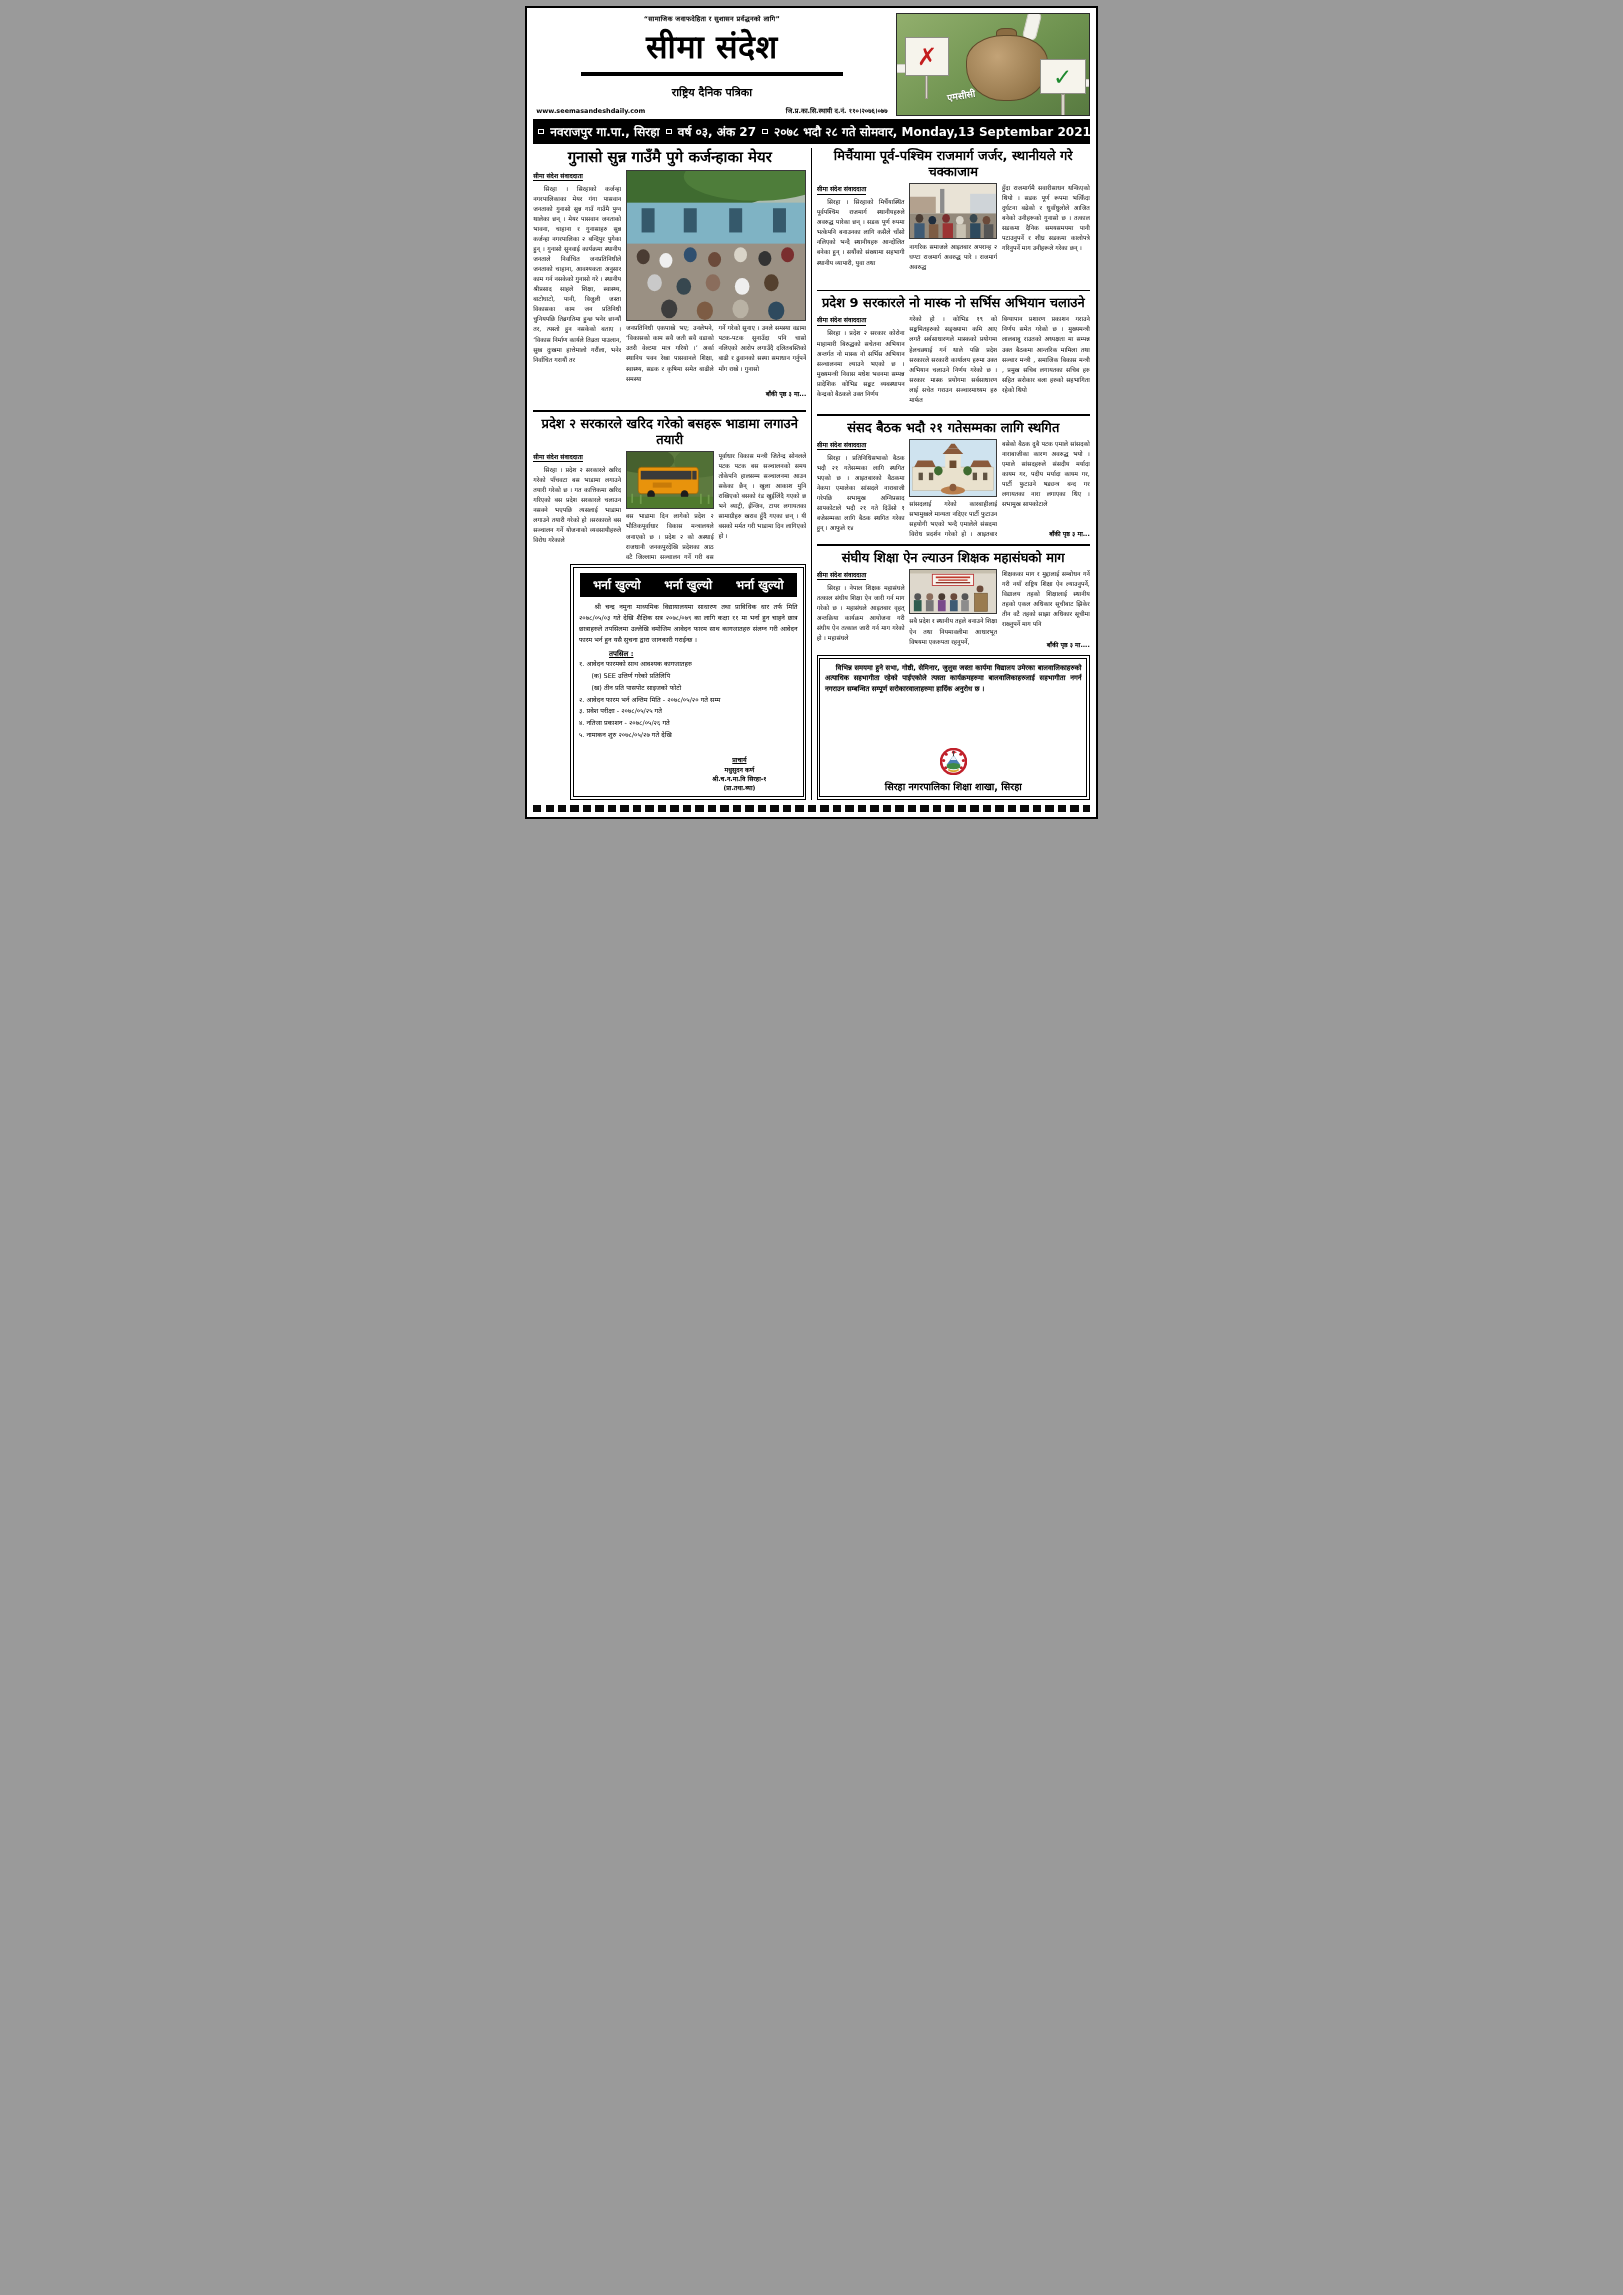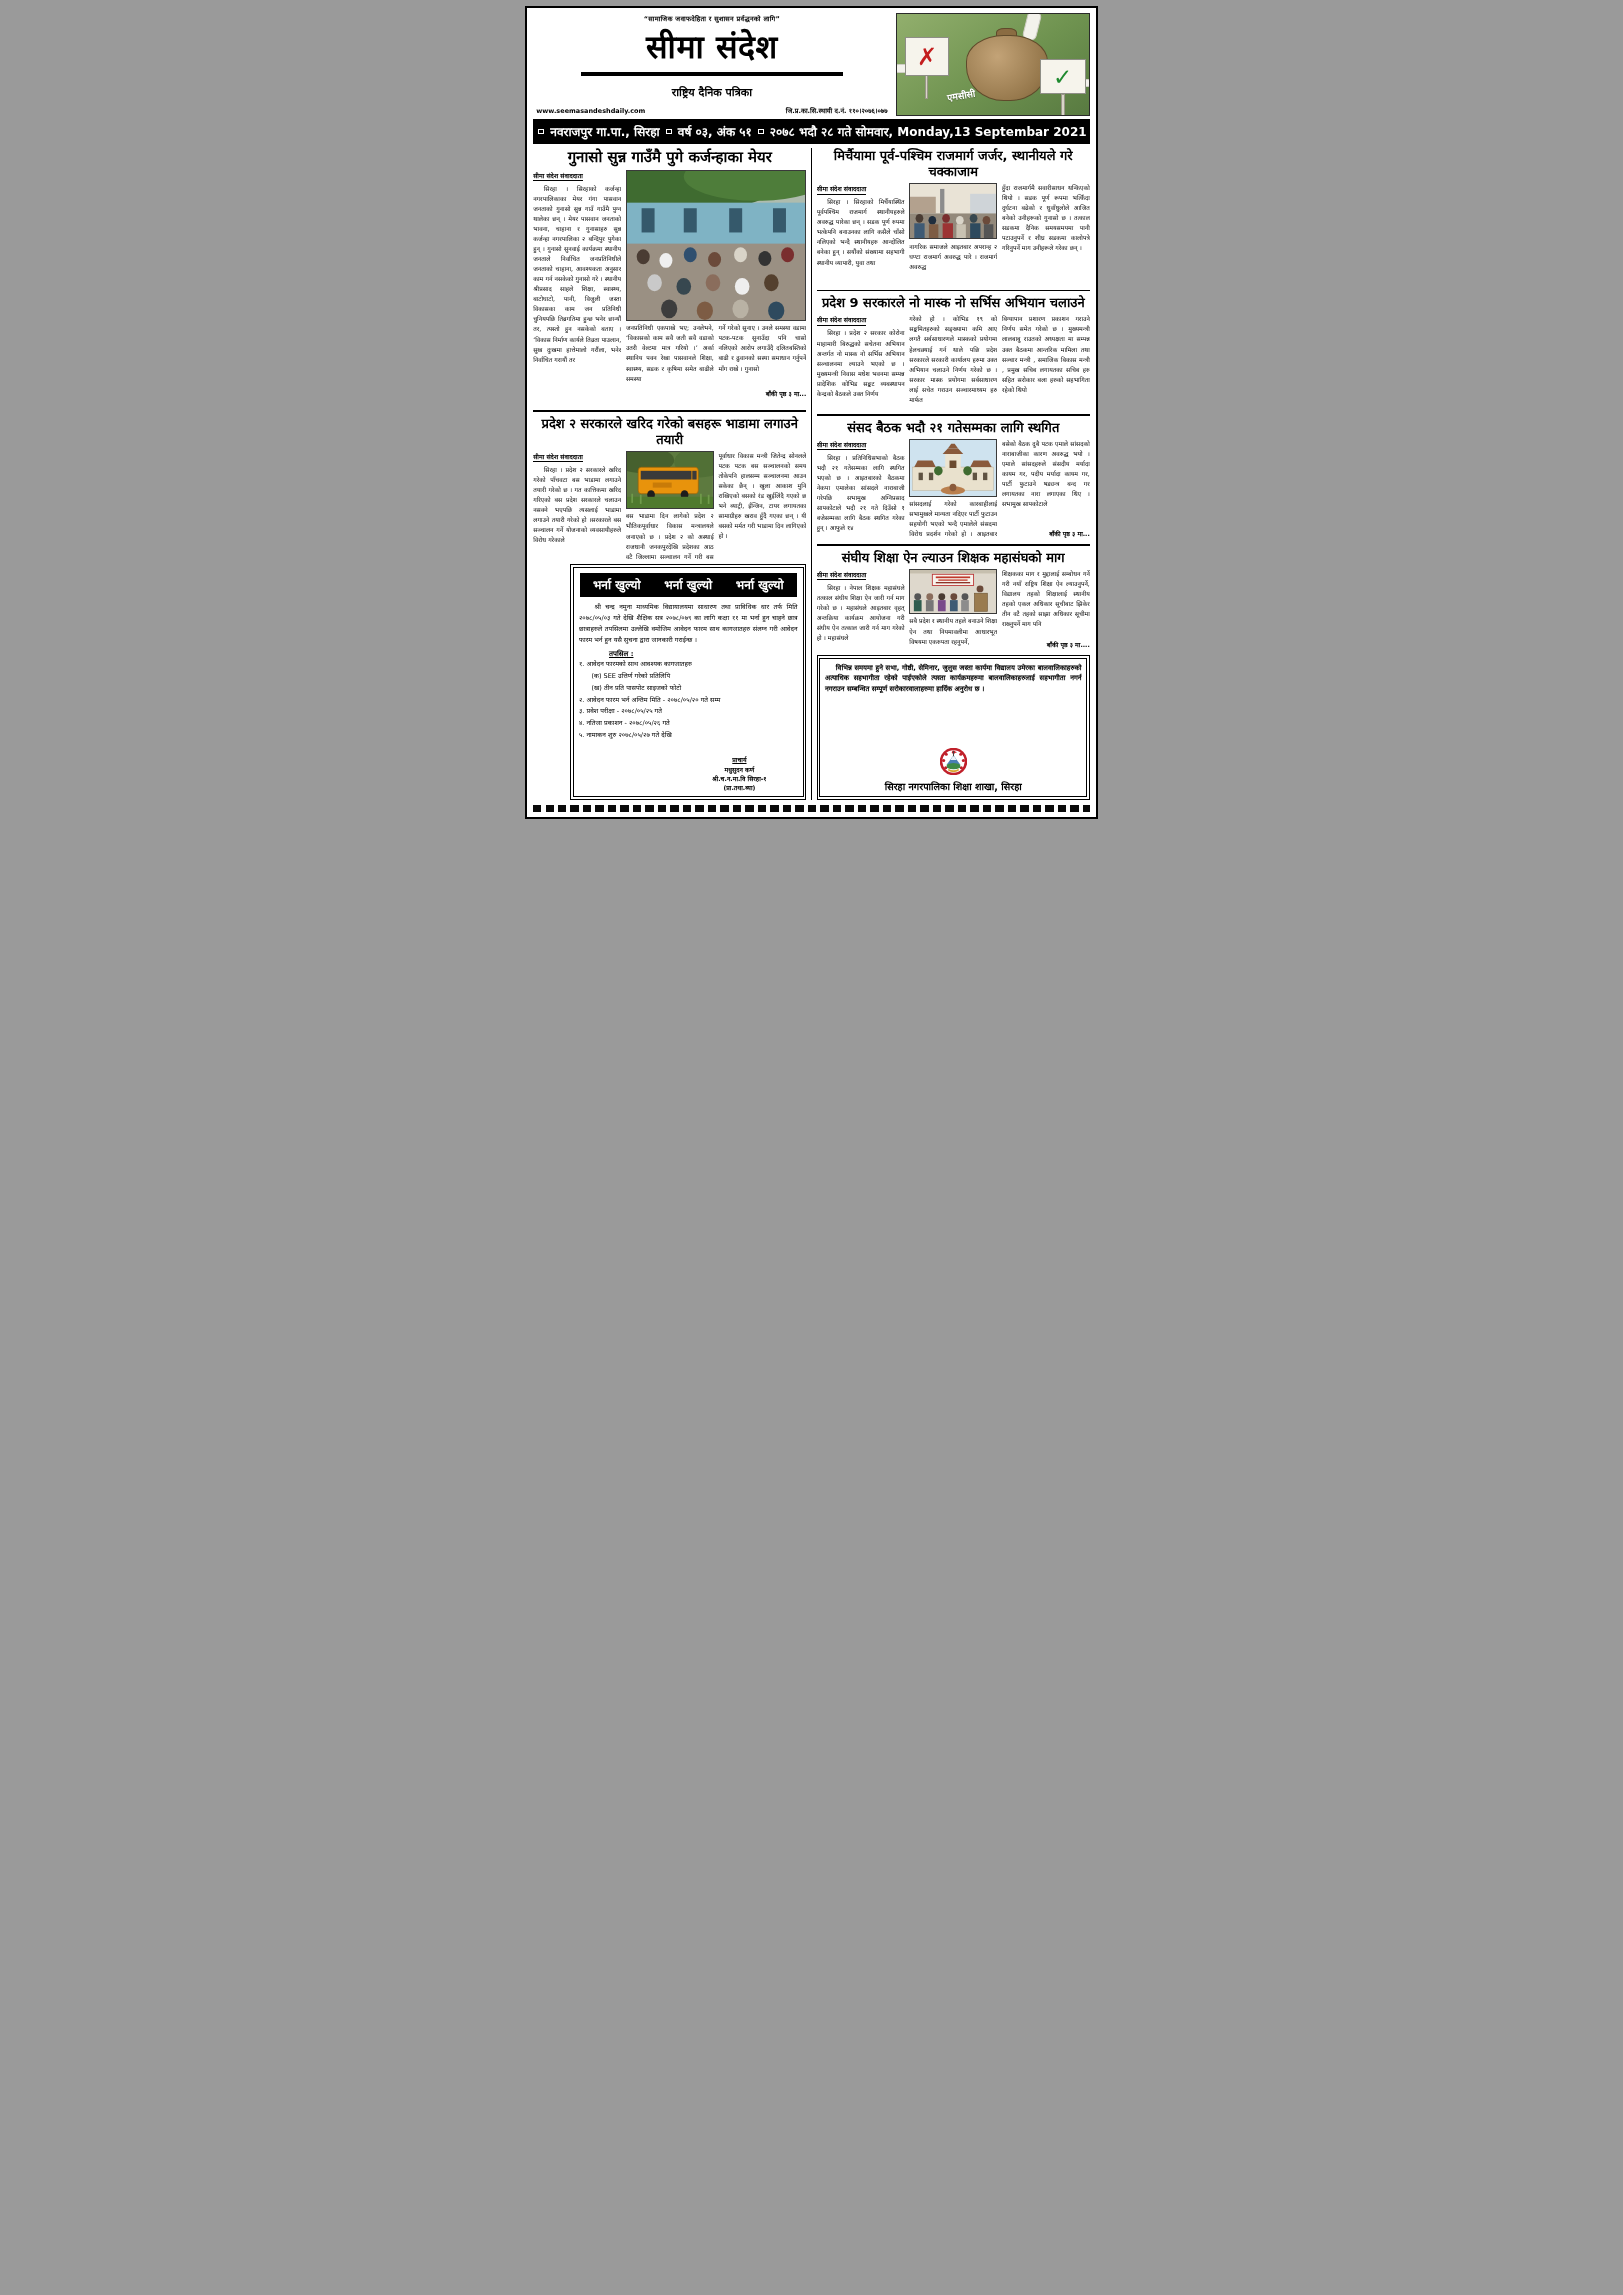--- a/index.html
+++ b/index.html
@@ -125,21 +125,21 @@
       <div class="sign sign-x">✗</div>
       <div class="sign sign-check">✓</div>
       <span class="bag-label">एमसीसी</span>
     </div>
   </header>
 
   <div class="dateline">
     <span class="sq"></span>
     <span>नवराजपुर गा.पा., सिरहा</span>
     <span class="sq"></span>
-    <span>वर्ष ०३, अंक ५१</span>
+    <span>वर्ष ०३, अंक 27</span>
     <span class="sq"></span>
     <span style="flex:1">२०७८ भदौ २८ गते सोमवार,  Monday,13  Septembar  2021</span>
     <span class="sq"></span>
     <span>पृष्ठ ४</span>
     <span class="sq"></span>
     <span>मूल्य रु. ५</span>
   </div>
 
   <main class="content">
 

